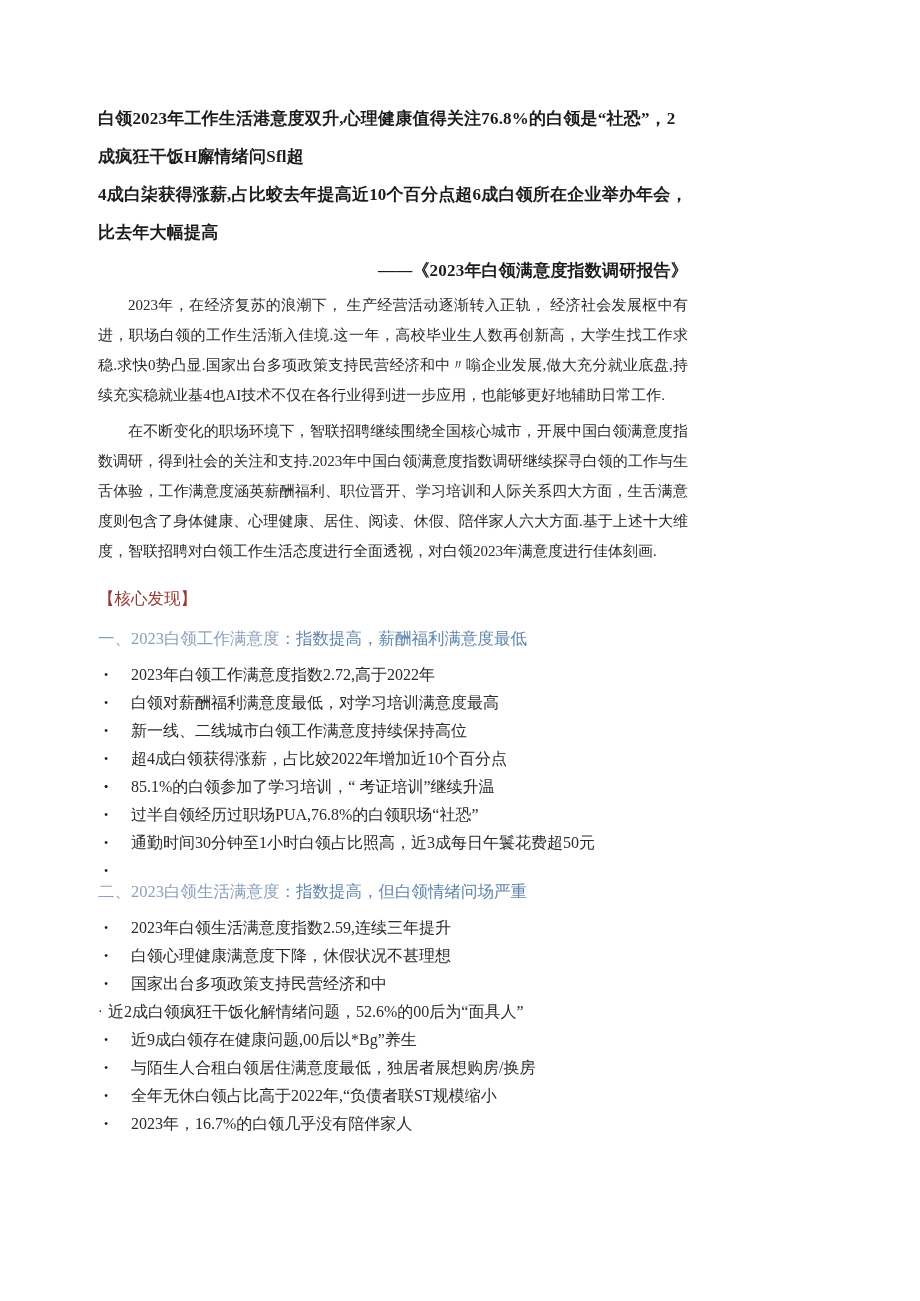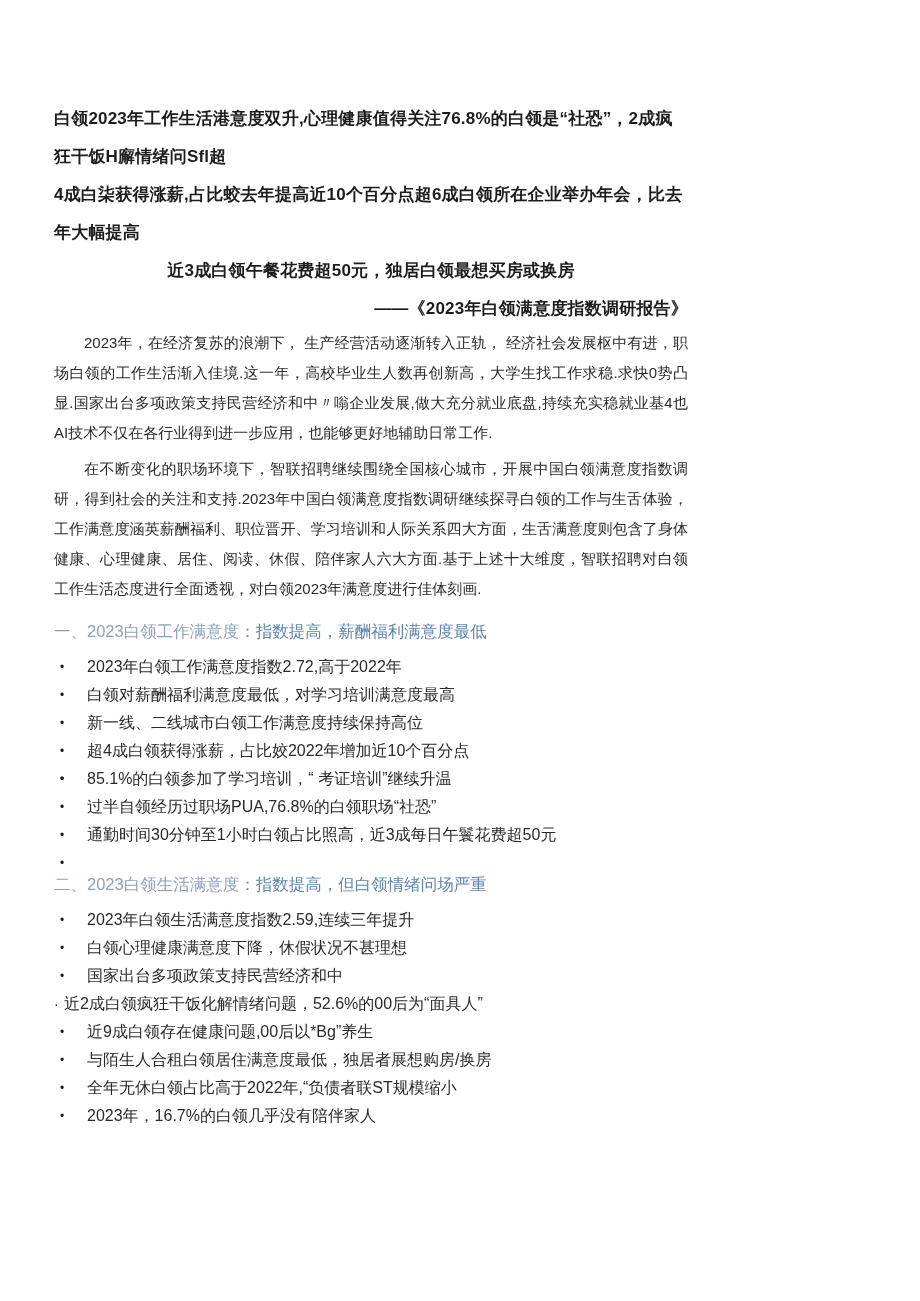--- a/index.html
+++ b/index.html
@@ -8,21 +8,22 @@
     width: 920px;
     height: 1301px;
     background: #ffffff;
     overflow: hidden;
     color: var(--color-text, #262626);
     font-family: "Liberation Sans", "DejaVu Sans", sans-serif;
   }
   .page {
     width: 818px;
     height: 1301px;
-    padding: 100px 130px 0 54px;
+    padding: 100px 130px 0 98px;
+    font-family: Liberation Serif, serif;
   }
   
   .title-block {
     font-size: 17px;
     font-weight: 700;
     line-height: 38px;
     color: #1c1c1c;
     letter-spacing: 0.2px;
   }
   .t-line { text-align: left; }
@@ -80,27 +81,27 @@
   ul.bullets li.inline .marker { left: 0; font-size: 14px; }
 </style>
 </head>
 <body>
 
 <div class="page">
 
   <div class="title-block">
     <div class="t-line">白领2023年工作生活港意度双升,心理健康值得关注76.8%的白领是“社恐”，2成疯狂干饭H廨情绪问Sfl超</div>
     <div class="t-line">4成白柒获得涨薪,占比蛟去年提高近10个百分点超6成白领所在企业举办年会，比去年大幅提高</div>
-    <div class="t-line center">近3成白领午餐花费超50元，独居白领最想买房或换房</div>
     <div class="t-line right">——《2023年白领满意度指数调研报告》</div>
   </div>
 
   <p class="body-para first">2023年，在经济复苏的浪潮下， 生产经营活动逐渐转入正轨， 经济社会发展枢中有进，职场白领的工作生活渐入佳境.这一年，高校毕业生人数再创新高，大学生找工作求稳.求快0势凸显.国家出台多项政策支持民营经济和中〃嗡企业发展,做大充分就业底盘,持续充实稳就业基4也AI技术不仅在各行业得到进一步应用，也能够更好地辅助日常工作.</p>
   <p class="body-para">在不断变化的职场环境下，智联招聘继续围绕全国核心城市，开展中国白领满意度指数调研，得到社会的关注和支持.2023年中国白领满意度指数调研继续探寻白领的工作与生舌体验，工作满意度涵英薪酬福利、职位晋开、学习培训和人际关系四大方面，生舌满意度则包含了身体健康、心理健康、居住、阅读、休假、陪伴家人六大方面.基于上述十大维度，智联招聘对白领工作生活态度进行全面透视，对白领2023年满意度进行佳体刻画.</p>
 
+  <div class="core-heading">【核心发现】</div>
 
   <div class="section-title work"><span class="st-main">一、2023白领工作满意度</span><span class="st-sub">：指数提高，薪酬福利满意度最低</span></div>
 
   <ul class="bullets">
     <li><span class="marker">•</span><span class="btext">2023年白领工作满意度指数2.72,高于2022年</span></li>
     <li><span class="marker">•</span><span class="btext">白领对薪酬福利满意度最低，对学习培训满意度最高</span></li>
     <li><span class="marker">•</span><span class="btext">新一线、二线城市白领工作满意度持续保持高位</span></li>
     <li><span class="marker">•</span><span class="btext">超4成白领获得涨薪，占比姣2022年增加近10个百分点</span></li>
     <li><span class="marker">•</span></li>
     <li><span class="marker">•</span><span class="btext">85.1%的白领参加了学习培训，“ 考证培训”继续升温</span></li>

